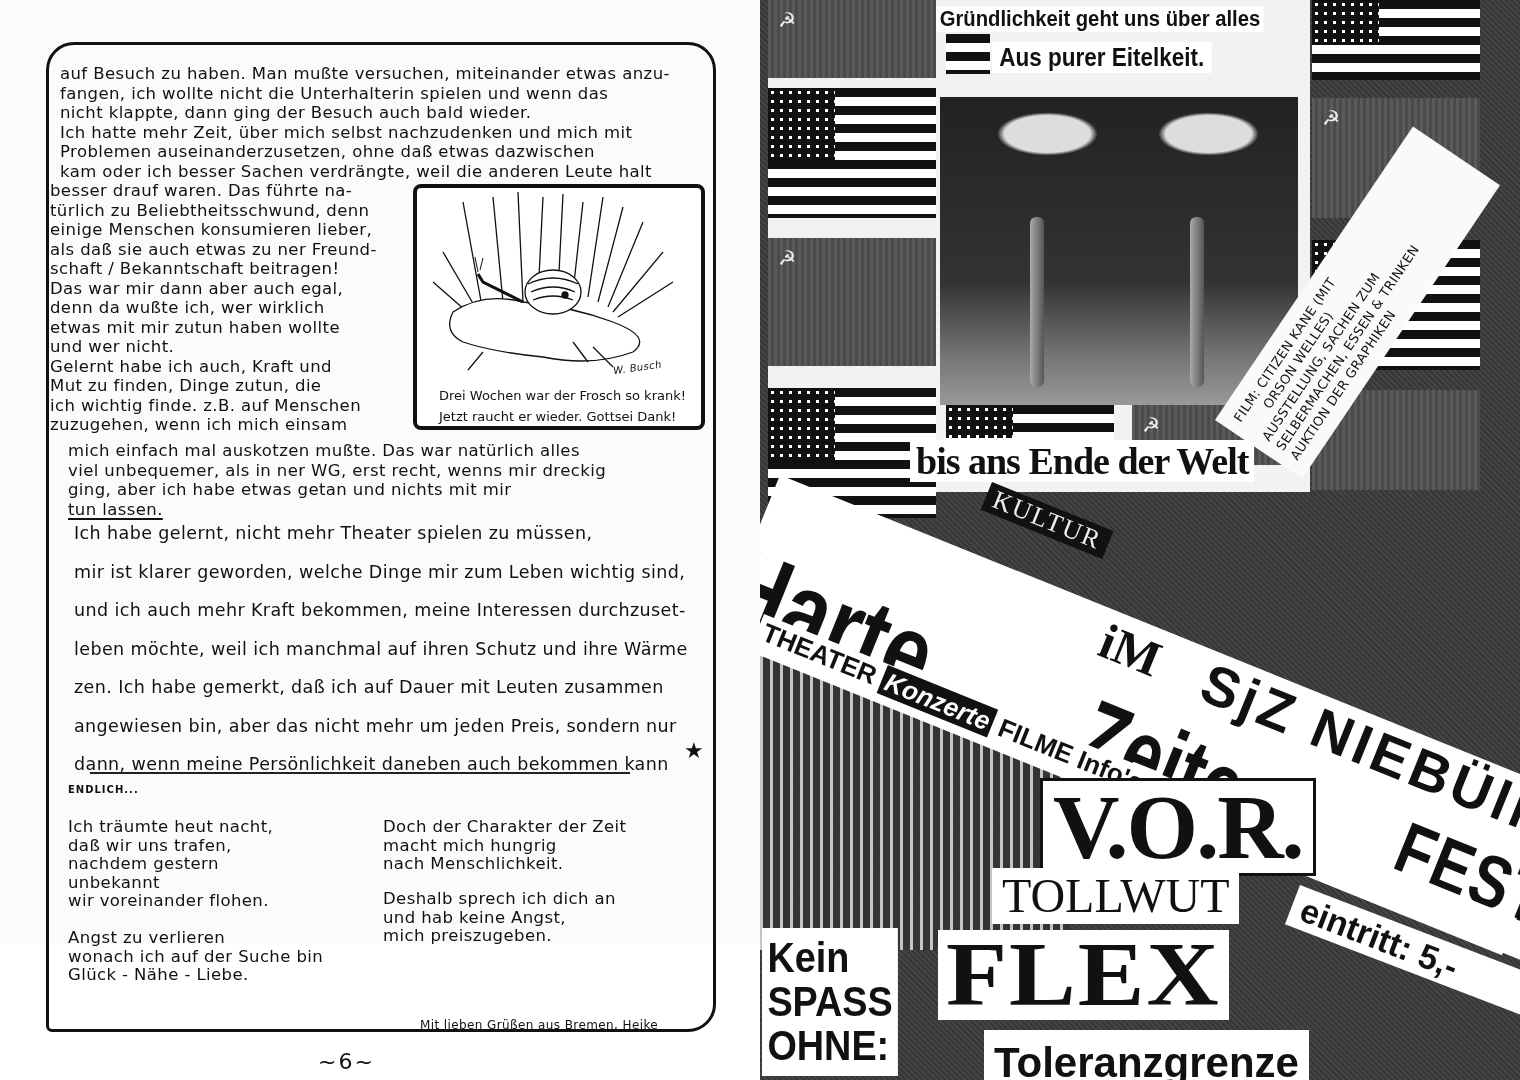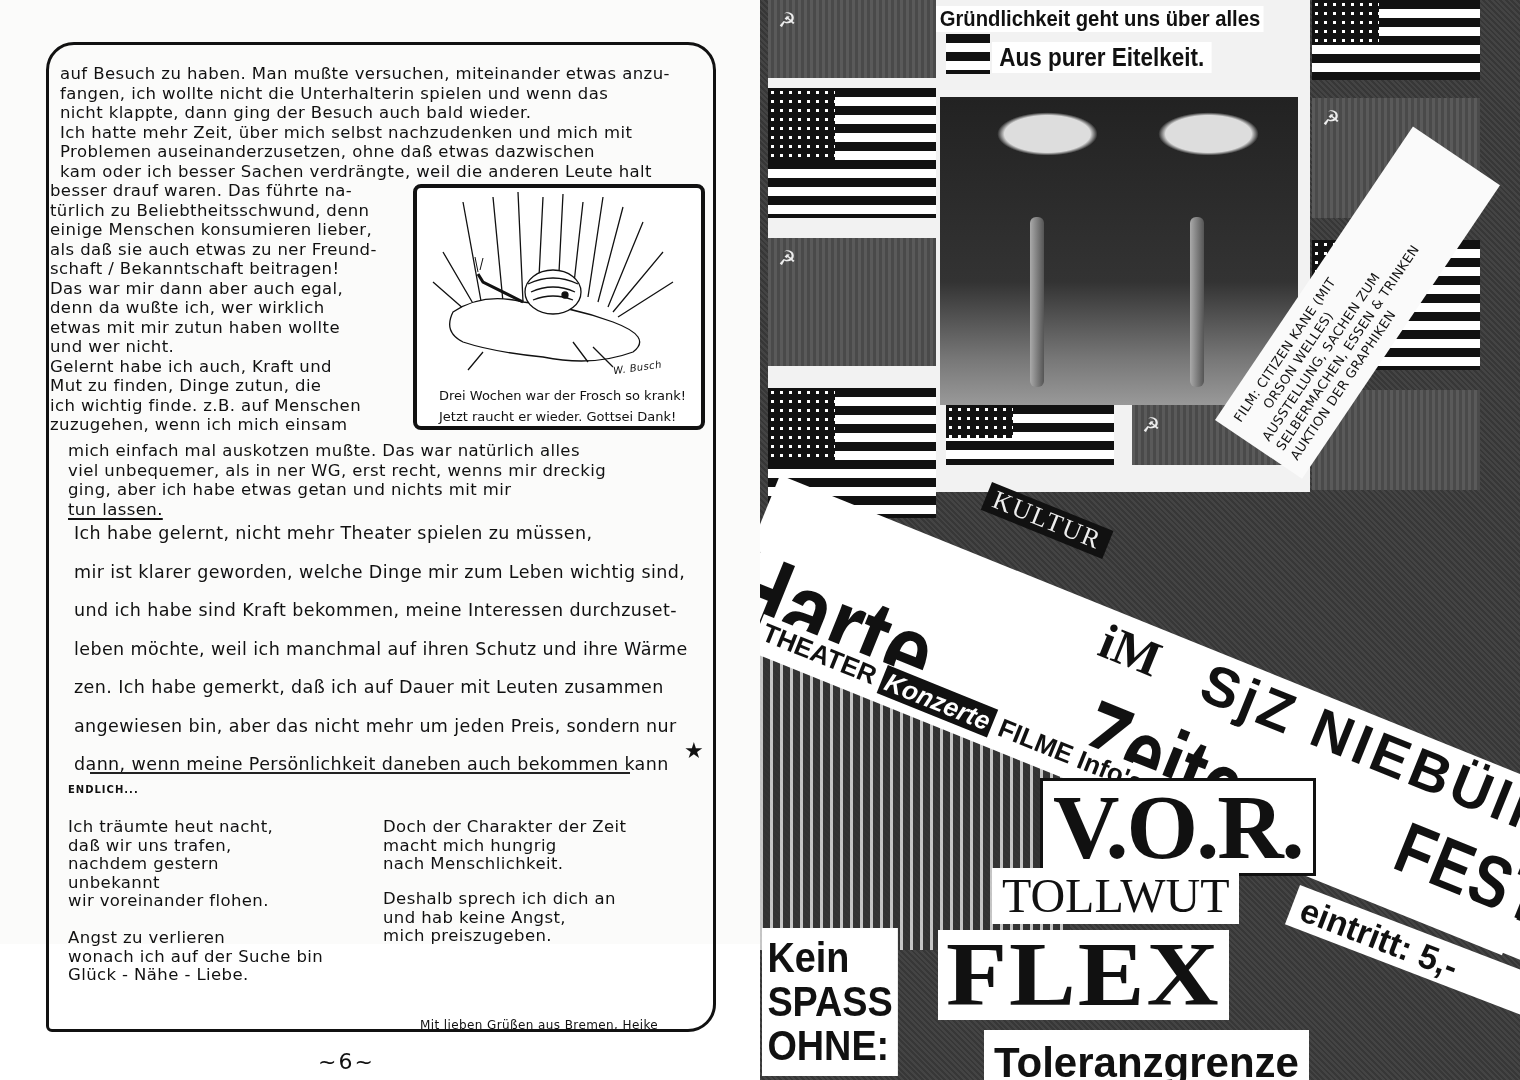--- a/index.html
+++ b/index.html
@@ -122,21 +122,21 @@
   <div id="p3" class="hw">
     <div>mich einfach mal auskotzen mußte. Das war natürlich alles</div>
     <div>viel unbequemer, als in ner WG, erst recht, wenns mir dreckig</div>
     <div>ging, aber ich habe etwas getan und nichts mit mir</div>
     <div class="u">tun lassen.</div>
   </div>
 
   <div id="p4" class="hw big">
     <div>Ich habe gelernt, nicht mehr Theater spielen zu müssen,</div>
     <div>mir ist klarer geworden, welche Dinge mir zum Leben wichtig sind,</div>
-    <div>und ich habe sind Kraft bekommen, meine Interessen durchzuset-</div>
+    <div>und ich auch mehr Kraft bekommen, meine Interessen durchzuset-</div>
     <div>leben möchte, weil ich manchmal auf ihren Schutz und ihre Wärme</div>
     <div>zen. Ich habe gemerkt, daß ich auf Dauer mit Leuten zusammen</div>
     <div>angewiesen bin, aber das nicht mehr um jeden Preis, sondern nur</div>
     <div>dann, wenn meine Persönlichkeit daneben auch bekommen kann</div>
   </div>
   <div id="star">★</div>
 
   <div id="divider"></div>
   <div id="poem-title" class="hw">ENDLICH...</div>
   <div id="poem-l1" class="poem hw">Ich träumte heut nacht,
@@ -199,20 +199,21 @@
 
   <div class="cell usa" style="left:186px;top:34px;width:44px;height:40px;"></div>
 
   <div id="mushroom">
     <div class="stem" style="left:90px;"></div>
     <div class="stem" style="left:250px;"></div>
   </div>
 
   <div id="h1" class="label">Gründlichkeit geht uns über alles</div>
   <div id="h2" class="label">Aus purer Eitelkeit.</div>
+  <div id="h3" class="label">bis ans Ende der Welt</div>
 
   <div id="photo"></div>
 
   <div id="banner1" class="label">
     <span id="im">iM</span>
     <span id="sjz">SjZ NIEBÜll</span>
   </div>
   <div id="kultur" class="label">KULTUR</div>
 
   <div id="banner2" class="label">

